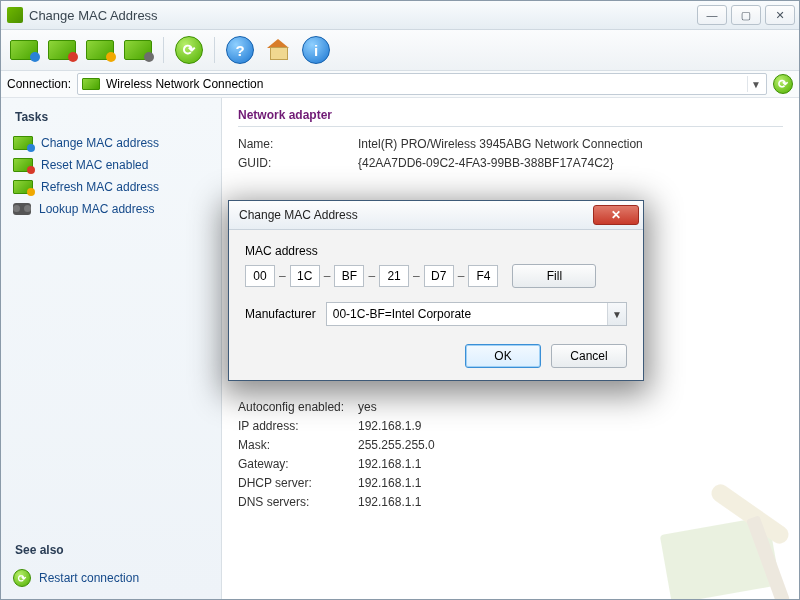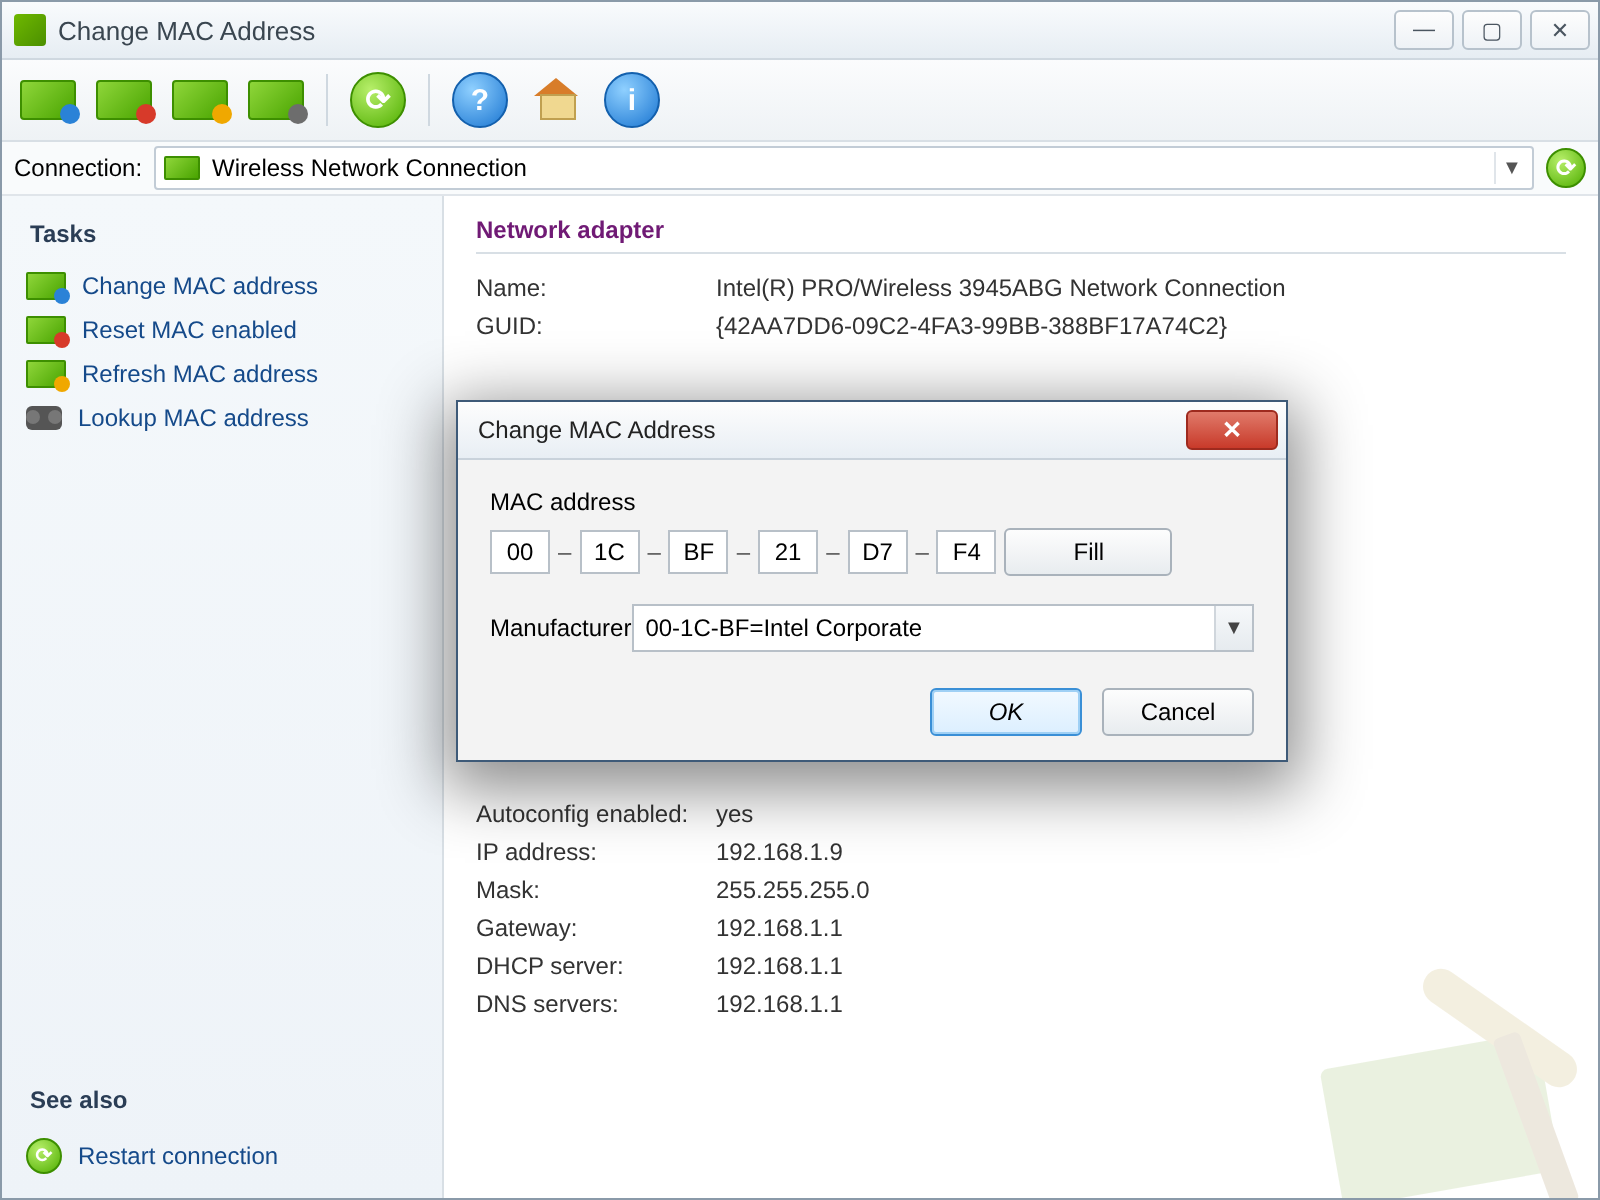--- a/index.html
+++ b/index.html
@@ -262,36 +262,35 @@
   .dash{color:#555;}
   .fill-btn, .std-btn {
     height: 24px;
     border: 1px solid #a9b2bb;
     border-radius: 3px;
     background: linear-gradient(#fdfdfd,#e8ecef);
     font-size: 12px;
     padding: 0 18px;
     cursor: pointer;
   }
-  .fill-btn { width: 84px; padding:0;}
-  .mfr-row { display:flex; align-items:center; gap:0; margin-bottom: 18px;}
+  .fill-btn { margin-left: 10px; width: 84px; padding:0;}
+  .mfr-row { display:flex; align-items:center; gap:10px; margin-bottom: 18px;}
   .mfr-combo {
     flex:1; height:22px;
     border:1px solid #b8c0c8; background:#fff;
     display:flex;align-items:center;padding:0 6px;position:relative;
     font-size:12px;
   }
   .mfr-combo .dd{position:absolute;right:0;top:0;width:18px;height:100%;display:flex;align-items:center;justify-content:center;border-left:1px solid #d0d6dc;background:linear-gradient(#f6f8fa,#e6ebef);font-size:10px;color:#444;}
   .dlg-btns { display:flex; justify-content:flex-end; gap:10px;}
   .ok-btn {
     border: 1px solid #3a8fd6;
     background: linear-gradient(#f2f9ff,#dcefff);
     box-shadow: 0 0 0 1px #9fd0f5 inset;
     width: 76px;
-    font-style: italic;
   }
   .cancel-btn { width: 76px; }
 </style>
 </head>
 <body>
 
 <div class="window">
 
   <div class="titlebar">
     <div class="app-icon"></div>

